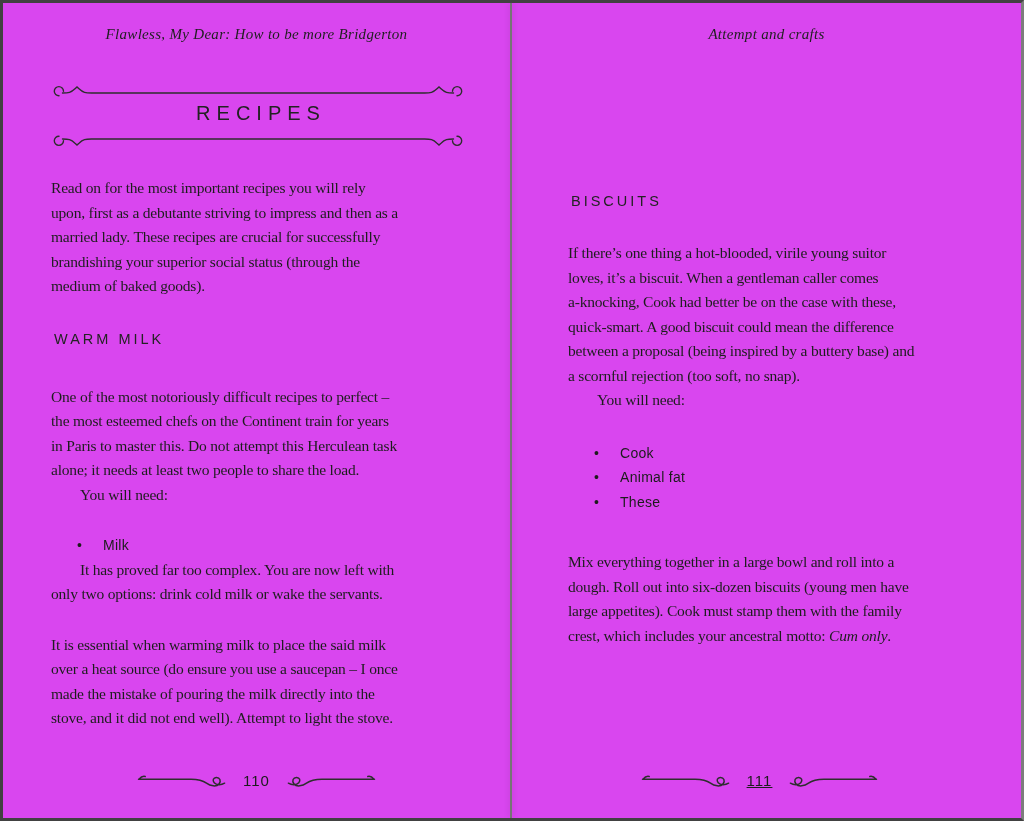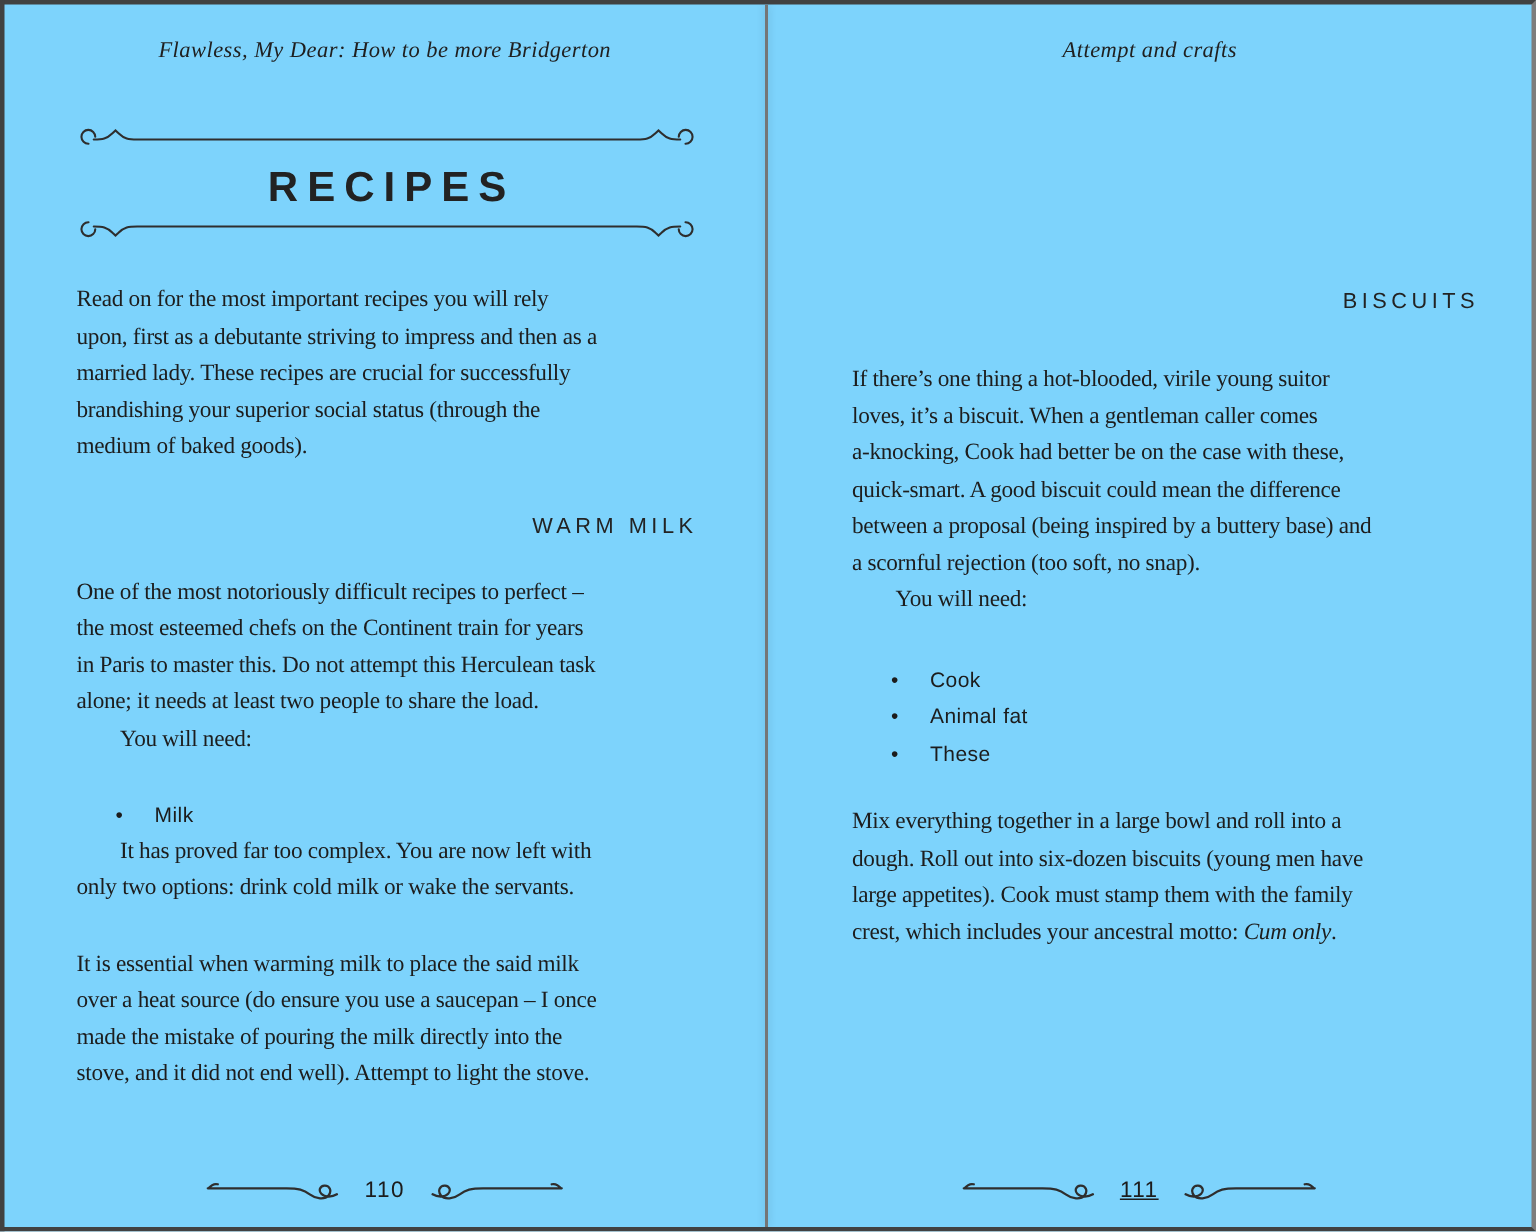--- a/index.html
+++ b/index.html
@@ -1,21 +1,21 @@
 <!DOCTYPE html>
 <html><head>
 <meta charset="utf-8">
 <style>
   html,body{margin:0;padding:0;background:#ffffff;}
   .spread{
     position:relative;
     width:1018px;height:815px;
     border:3px solid #414141;
     border-right-color:#7d7d7d;
-    background:#7dd3fc;
+    background:#d946ef;
     display:flex;
     font-family:"Liberation Serif", serif;
     color:#1d1d1d;
     overflow:hidden;
   }
   .page{position:relative;box-sizing:border-box;padding-top:22px;}
   .page.left{width:507px;}
   .page.right{flex:1;}
   .spine{width:2px;background:#757575;box-shadow:0 0 6px rgba(0,0,0,.18);}
 
@@ -30,73 +30,73 @@
 
   .textblock-l{margin-left:48px;width:414px;}
   .textblock-r{margin-left:56px;width:418px;}
 
   .rule-wrap{width:414px;height:16px;}
   .rule-top{margin-top:39px;}
   .rule-bottom{transform:scaleY(-1);margin-top:6px;}
   .rule-wrap svg{display:block;width:414px;height:16px;}
 
   .section-title{
-    margin:12px 0 0;
+    margin:0 0 0;
     text-align:center;
     font-family:"Liberation Sans", sans-serif;
-    font-weight:700;
-    font-size:28px;
+    font-weight:400;
+    font-size:20px;
     line-height:30px;
     letter-spacing:6px;
     text-indent:6px;
     color:#222222;
   }
 
   .recipe-title{
     margin:30px 0 0;
-    text-align:right;
+    text-align:left;
     font-family:"Liberation Sans", sans-serif;
     font-weight:400;
     font-size:14.5px;
     line-height:20px;
     letter-spacing:3px;
     text-indent:3px;
     color:#232323;
   }
   .recipe-title.biscuits{margin-top:148px;}
 
   p.body{
     margin:0;
     font-size:15.5px;
     line-height:24.5px;
     letter-spacing:-.2px;
     white-space:pre-line;
   }
   p.mt26{margin-top:26px;}
-  p.mt22{margin-top:22px;}
+  p.mt22{margin-top:36px;}
   p.mt30{margin-top:30px;}
   .indent{text-indent:29px;}
 
   ul.ingredients{
     list-style:none;
     margin:26px 0 0;
     padding:0;
     font-family:"Liberation Sans", sans-serif;
     font-size:14px;
     line-height:24.5px;
     letter-spacing:.3px;
     color:#1c1c1c;
   }
   ul.ingredients.mt28{margin-top:28px;}
   ul.ingredients li{display:flex;padding-left:26px;}
   ul.ingredients .dot{width:26px;flex:0 0 26px;}
 
   .page-footer{
     position:absolute;
-    bottom:15px;left:0;right:0;
+    bottom:28px;left:0;right:0;
     display:flex;
     justify-content:center;
     align-items:center;
     gap:12px;
   }
   .page.right .page-footer{right:14px;text-decoration:underline;}
   .orn{width:95px;height:20px;display:block;}
   .orn.mirror{transform:scaleX(-1);}
   .page-number{
     font-family:"Liberation Sans", sans-serif;

